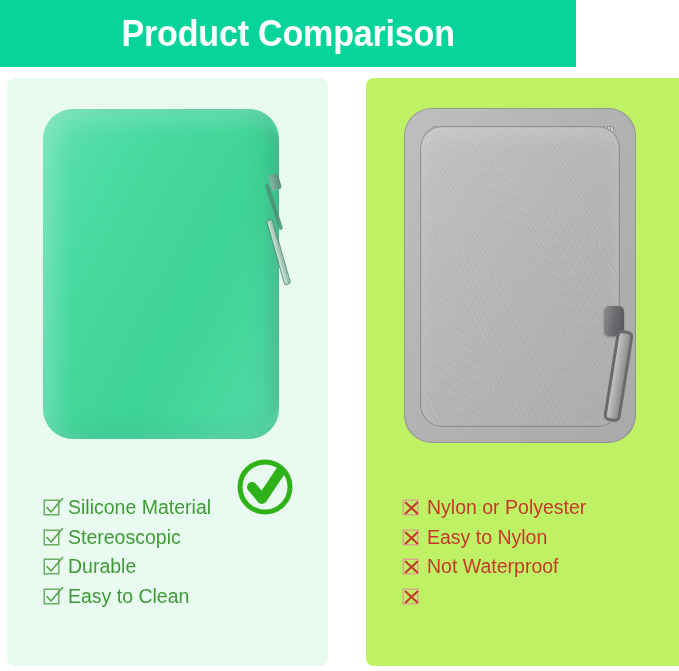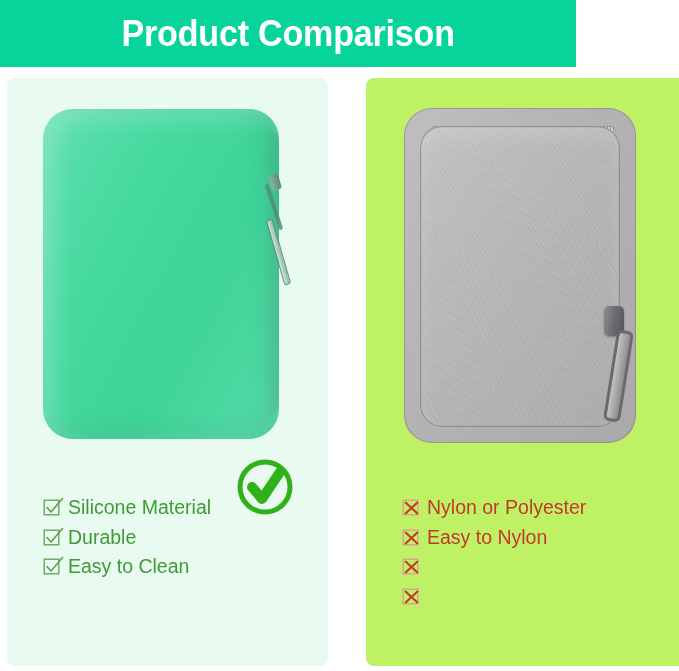--- a/index.html
+++ b/index.html
@@ -294,20 +294,29 @@
       <div class="feature-row">
         <span class="feature-box">
           <svg width="21" height="21" viewBox="0 0 21 21">
             <rect x="1.2" y="3.2" width="14.6" height="14.6" fill="none" stroke="#5aa34e" stroke-width="1.3"></rect>
             <path d="M4 10.5 L8 15 L19.5 1.5" fill="none" stroke="#5aa34e" stroke-width="1.6" stroke-linecap="round" stroke-linejoin="round"></path>
           </svg>
         </span>
         <span class="feature-label">Silicone Material</span>
       </div>
 
+      <div class="feature-row">
+        <span class="feature-box">
+          <svg width="21" height="21" viewBox="0 0 21 21">
+            <rect x="1.2" y="3.2" width="14.6" height="14.6" fill="none" stroke="#5aa34e" stroke-width="1.3"></rect>
+            <path d="M4 10.5 L8 15 L19.5 1.5" fill="none" stroke="#5aa34e" stroke-width="1.6" stroke-linecap="round" stroke-linejoin="round"></path>
+          </svg>
+        </span>
+        <span class="feature-label">Stereoscopic</span>
+      </div>
 
 
       <div class="feature-row">
         <span class="feature-box">
           <svg width="21" height="21" viewBox="0 0 21 21">
             <rect x="1.2" y="3.2" width="14.6" height="14.6" fill="none" stroke="#5aa34e" stroke-width="1.3"></rect>
             <path d="M4 10.5 L8 15 L19.5 1.5" fill="none" stroke="#5aa34e" stroke-width="1.6" stroke-linecap="round" stroke-linejoin="round"></path>
           </svg>
         </span>
         <span class="feature-label">Durable</span>
@@ -367,20 +376,21 @@
       </div>
 
       <div class="feature-row">
         <span class="feature-box">
           <svg width="21" height="21" viewBox="0 0 21 21">
             <rect x="1.2" y="3.2" width="14.6" height="14.6" fill="none" stroke="#dd9a93" stroke-width="1.3"></rect>
             <path d="M3.6 5.6 L15.4 16.4" fill="none" stroke="#c4392c" stroke-width="2.1" stroke-linecap="round"></path>
             <path d="M15.4 5.6 L3.6 16.4" fill="none" stroke="#c4392c" stroke-width="2.1" stroke-linecap="round"></path>
           </svg>
         </span>
+        <span class="feature-label">Not Waterproof</span>
       </div>
 
 
       <div class="feature-row">
         <span class="feature-box">
           <svg width="21" height="21" viewBox="0 0 21 21">
             <rect x="1.2" y="3.2" width="14.6" height="14.6" fill="none" stroke="#dd9a93" stroke-width="1.3"></rect>
             <path d="M3.6 5.6 L15.4 16.4" fill="none" stroke="#c4392c" stroke-width="2.1" stroke-linecap="round"></path>
             <path d="M15.4 5.6 L3.6 16.4" fill="none" stroke="#c4392c" stroke-width="2.1" stroke-linecap="round"></path>
           </svg>

